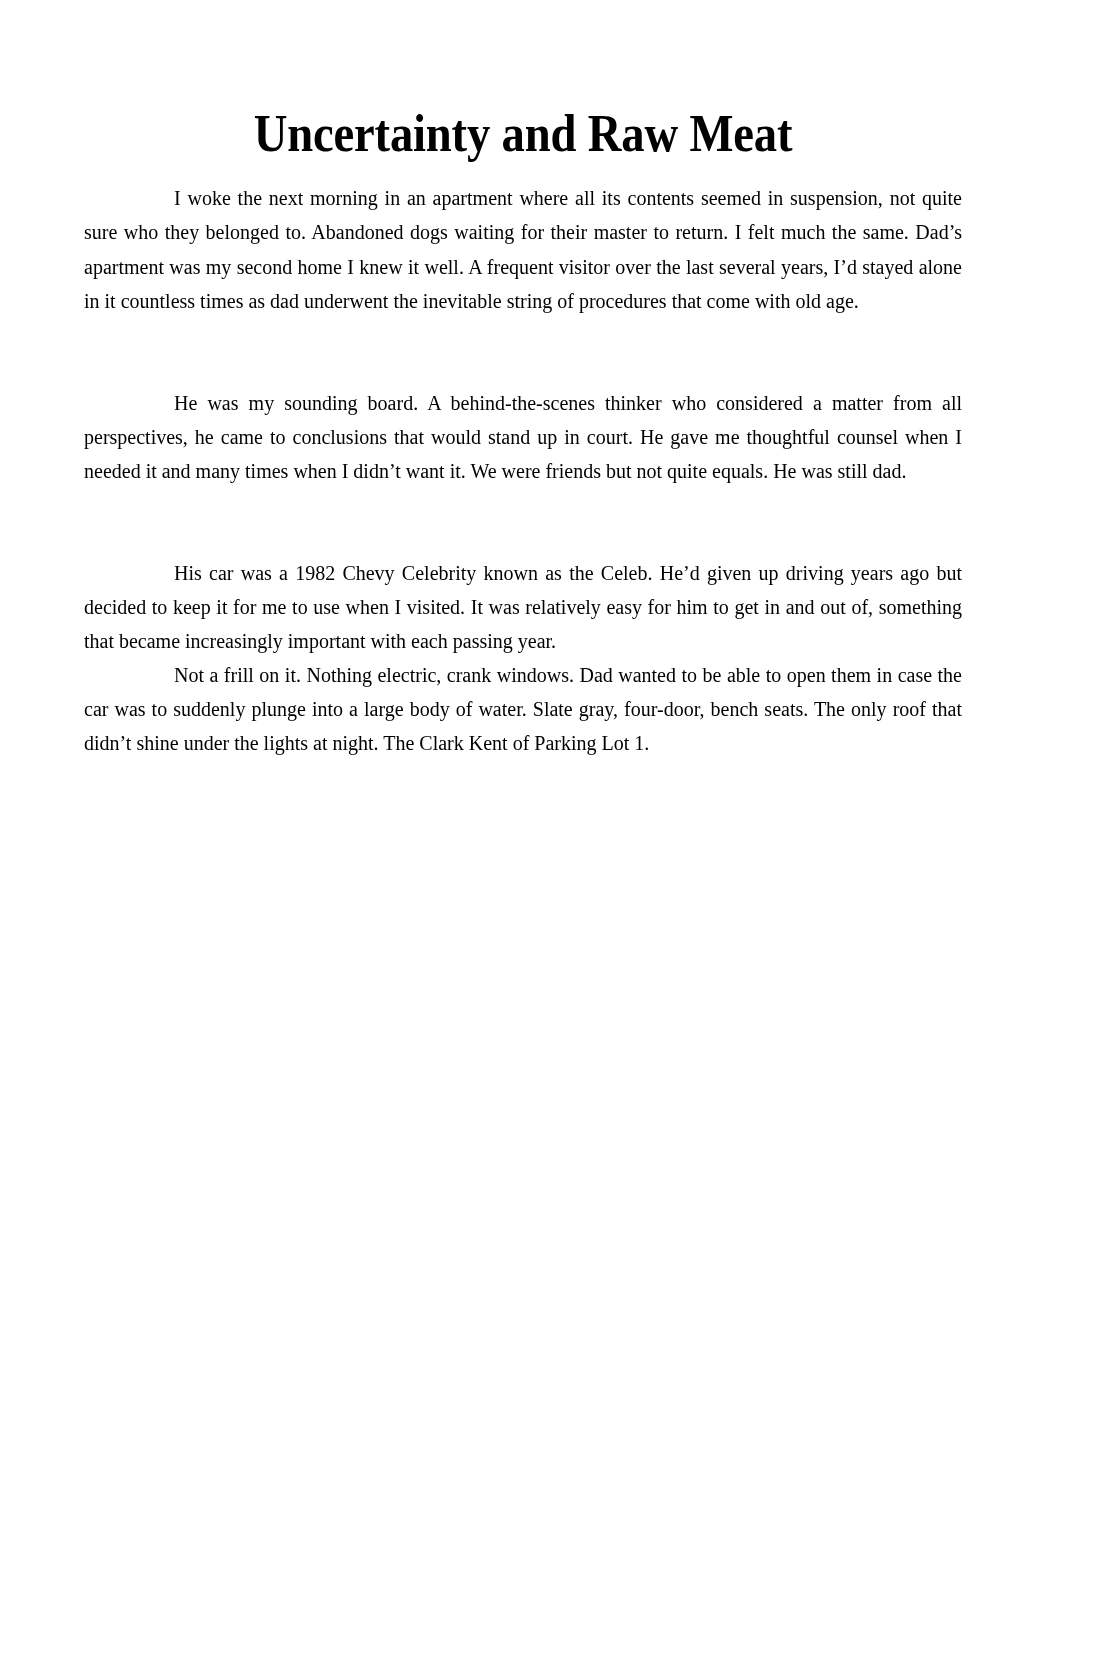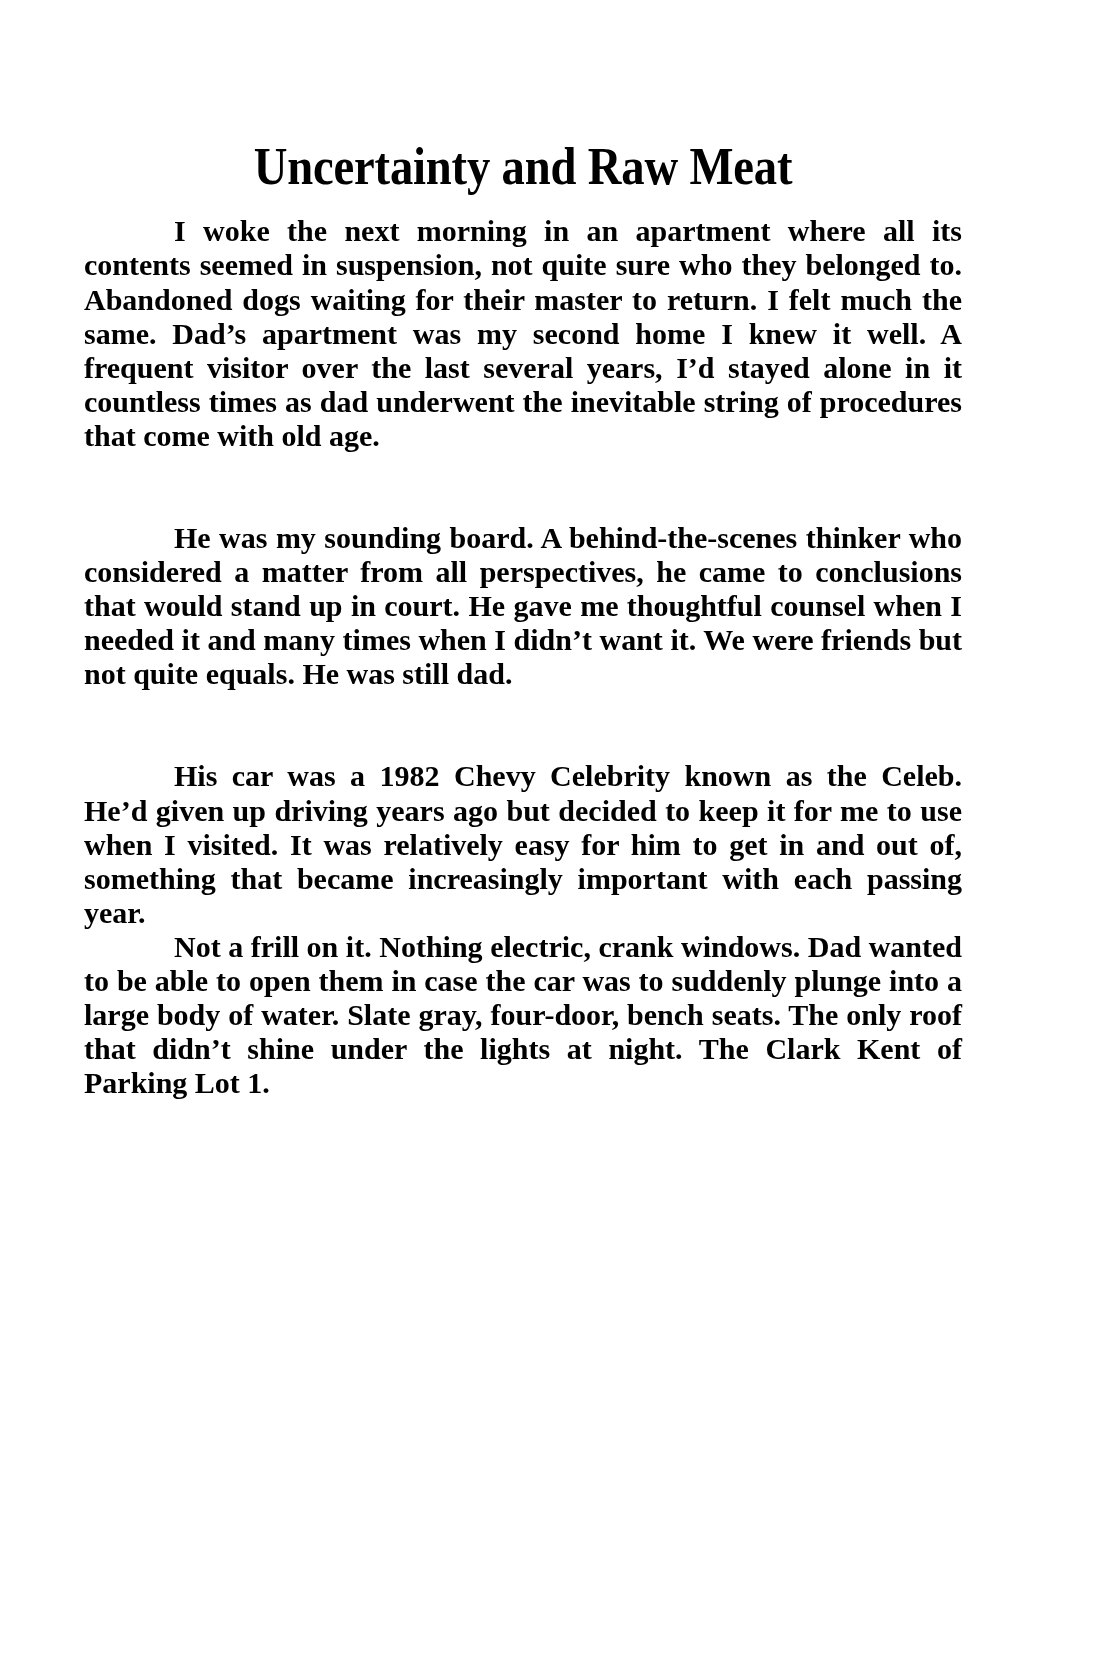--- a/index.html
+++ b/index.html
@@ -21,48 +21,46 @@
     background: #ffffff;
     box-sizing: border-box;
     padding: 0;
     overflow: hidden;
   }
   .content {
     position: absolute;
     left: 84px;
     top: 0;
     width: 878px;
-    margin-top: 33px;
   }
   .doc-title {
     font-family: "Liberation Serif", "DejaVu Serif", serif;
     font-weight: 700;
     font-size: 53px;
     line-height: 1.12;
     text-align: center;
     margin: 0;
     padding: 104px 0 0 0;
     letter-spacing: -0.2px;
     transform: scaleX(0.88);
     transform-origin: center top;
     white-space: nowrap;
   }
   .body-block {
     margin-top: 18px;
   }
   p.para {
     margin: 0;
     padding: 0;
-    font-size: 30px;
+    font-size: 20px;
     line-height: 34.1px;
     text-align: justify;
     text-justify: inter-word;
     text-indent: 90px;
     hyphens: none;
-    font-weight: bold;
     -webkit-hyphens: none;
   }
   
   .section-gap {
     height: 68px;
   }
 </style>
 </head>
 <body>
 

